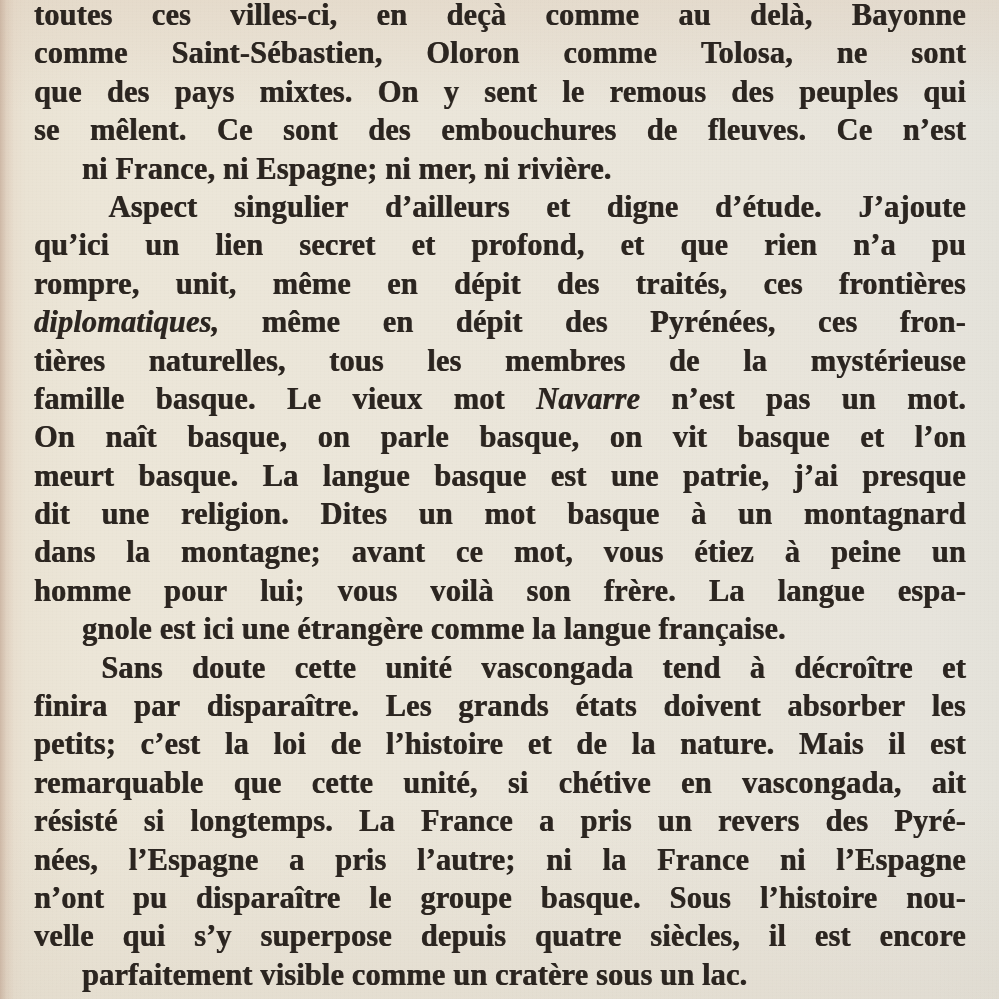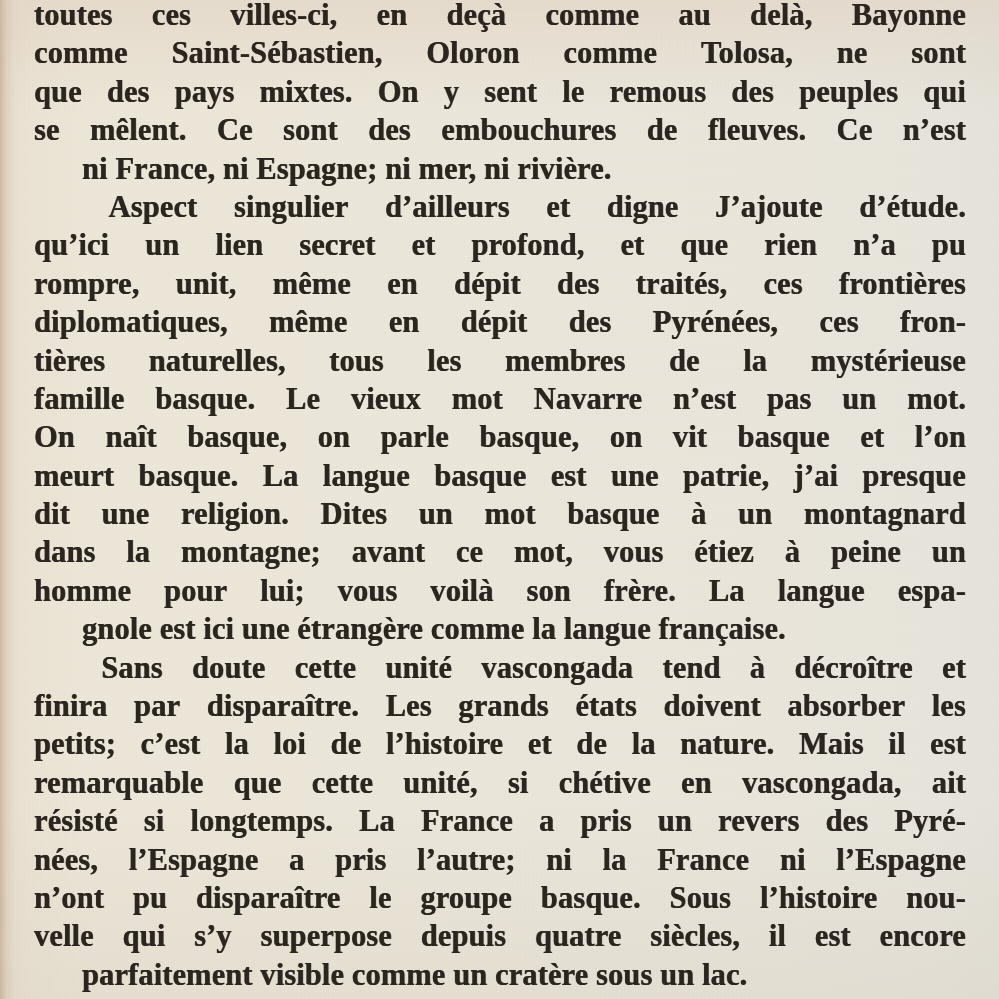--- a/index.html
+++ b/index.html
@@ -103,21 +103,21 @@
   }
   .line.last {
     display: block;
     margin-left: 48px;
   }
   .line.last .w + .w { margin-left: 0; }
   .line.last .w { display: inline; }
   .line.last .w::after { content: " "; }
 
   .w { display: inline-block; }
-  .w.it { }
+  .w.it { font-style: italic; }
 
   
   .indent { display: inline-block; width: 38px; flex: 0 0 38px; }
 </style>
 </head>
 <body>
 
 <div id="page">
   <div id="paper-base"></div>
   <div id="paper-shade-v"></div>
@@ -174,22 +174,22 @@
         <div class="line last"><span class="w">ni</span><span class="w">France,</span><span class="w">ni</span><span class="w">Espagne;</span><span class="w">ni</span><span class="w">mer,</span><span class="w">ni</span><span class="w">rivière.</span></div>
       </div>
       <div class="para">
         <div class="line just">
           <span class="indent"></span>
           <span class="w">Aspect</span>
           <span class="w">singulier</span>
           <span class="w">d’ailleurs</span>
           <span class="w">et</span>
           <span class="w">digne</span>
+          <span class="w">d’étude.</span>
           <span class="w">J’ajoute</span>
-          <span class="w">d’étude.</span>
         </div>
         <div class="line just">
           <span class="w">qu’ici</span>
           <span class="w">un</span>
           <span class="w">lien</span>
           <span class="w">secret</span>
           <span class="w">et</span>
           <span class="w">profond,</span>
           <span class="w">et</span>
           <span class="w">que</span>

